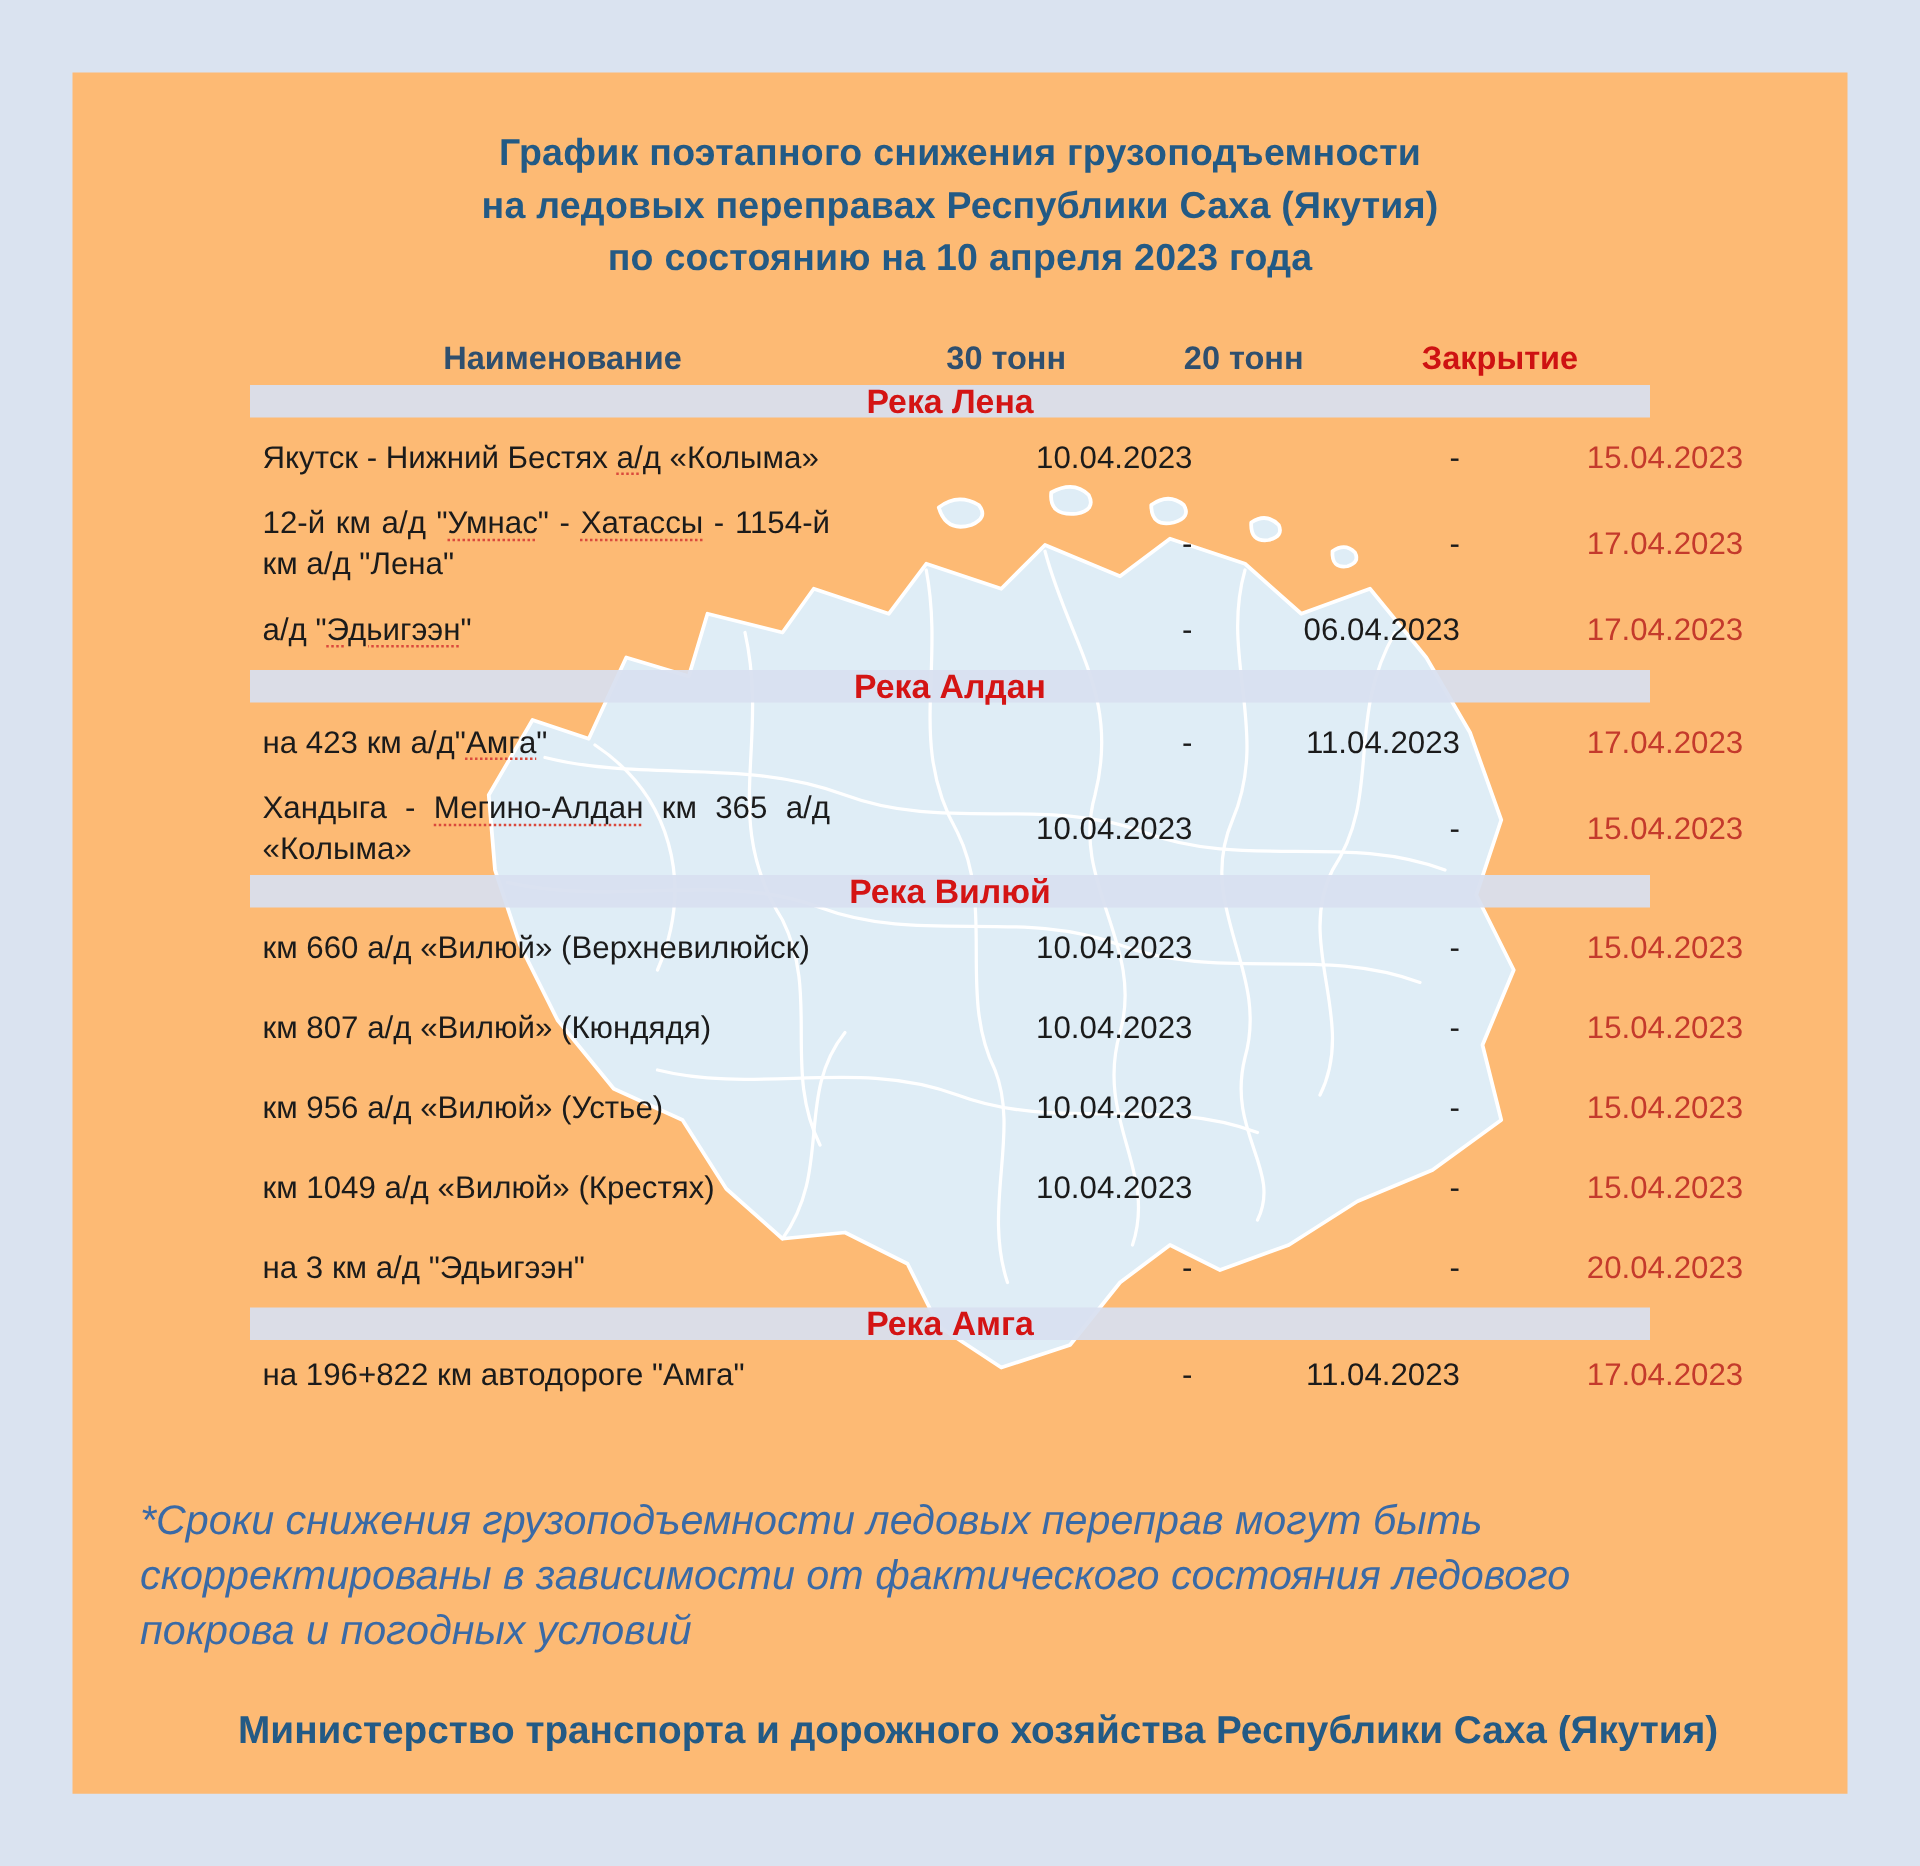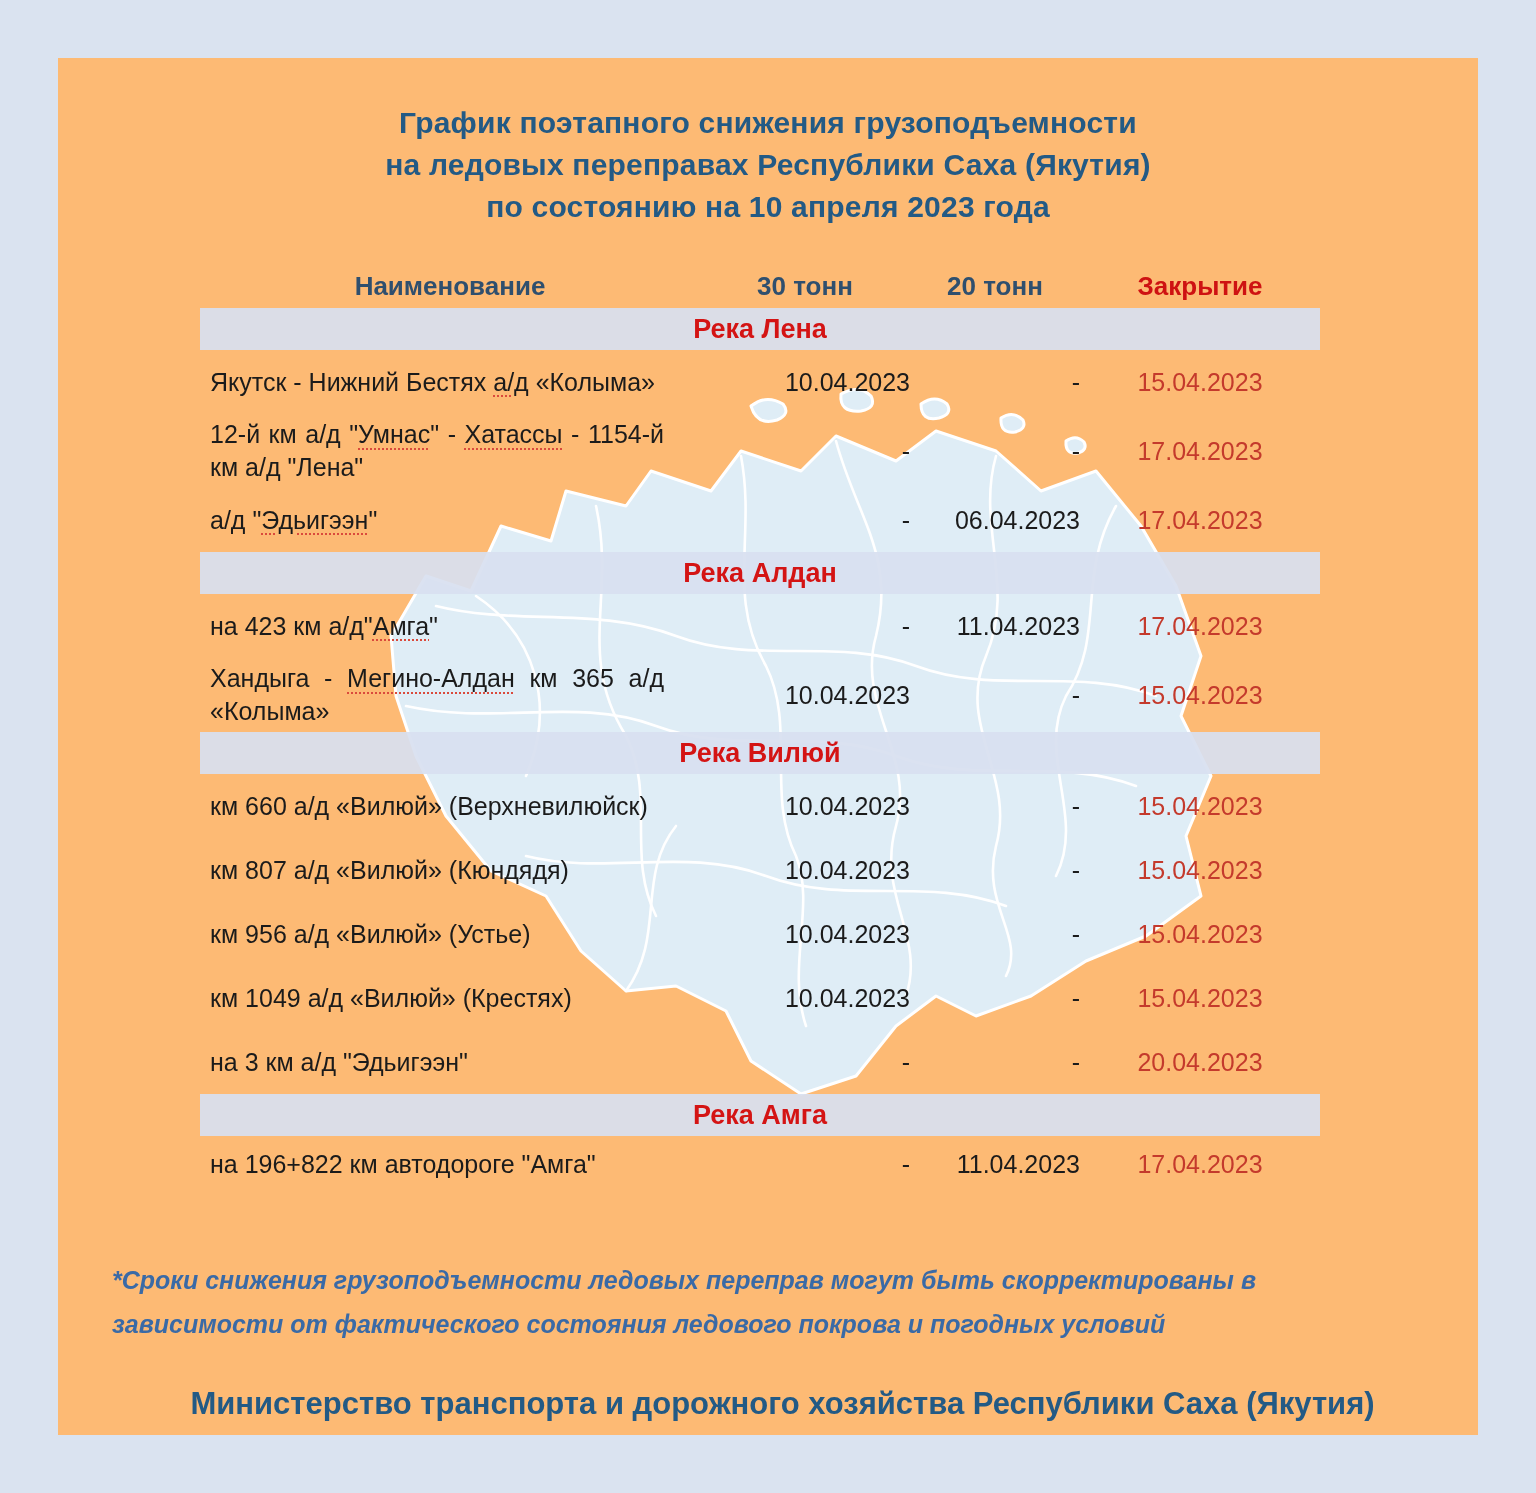--- a/index.html
+++ b/index.html
@@ -39,50 +39,50 @@
     height: 40px;
     margin-bottom: 6px;
   }
   .hdr-cell {
     text-align: center; font-weight: bold; font-size: 26px;
     color: #2f4f6e;
   }
   .hdr-cell.close { color: #ce1212; }
 
   .band {
-    height: 42px;
+    height: 26px;
     background: rgba(216, 224, 240, 0.93);
     display: flex; align-items: center; justify-content: center;
   }
   .band-title {
     color: #d41414; font-weight: bold; font-size: 27px;
   }
 
   .row {
     display: grid;
     grid-template-columns: 500px 210px 170px 240px;
     align-items: center;
     min-height: 64px;
-    font-size: 25px; color: #1b1b1b;
+    font-size: 25px; color: #1b1b1b; gap: 44px;
   }
   .row.two { min-height: 74px; }
   .row.compact { min-height: 56px; }
   .cell-name { padding-left: 10px; line-height: 33px; }
   .row.two .cell-name { text-align: justify; padding-right: 36px; }
   .cell-val { text-align: right; }
   .cell-close { text-align: center; color: #c43a2c; }
   .spell {
     text-decoration: underline dotted #da4a3c;
     text-decoration-thickness: 2px;
     text-underline-offset: 5px;
   }
 
   .footnote {
     margin: 66px 90px 0 54px;
-    font-size: 25px; font-style: italic; font-weight: bold;
+    font-size: 33px; font-style: italic; font-weight: normal;
     color: #3a6aa6; line-height: 44px;
   }
   .ministry {
     margin-top: 40px; text-align: center;
     font-size: 31px; font-weight: bold; color: #235a85; padding-left: 29px;
   }
 </style>
 </head>
 <body>
 

